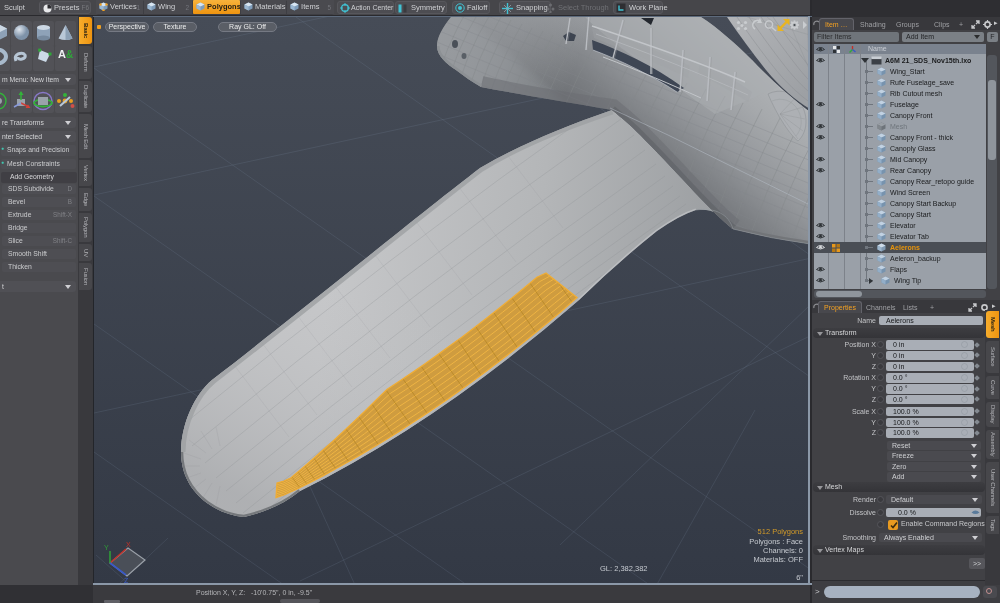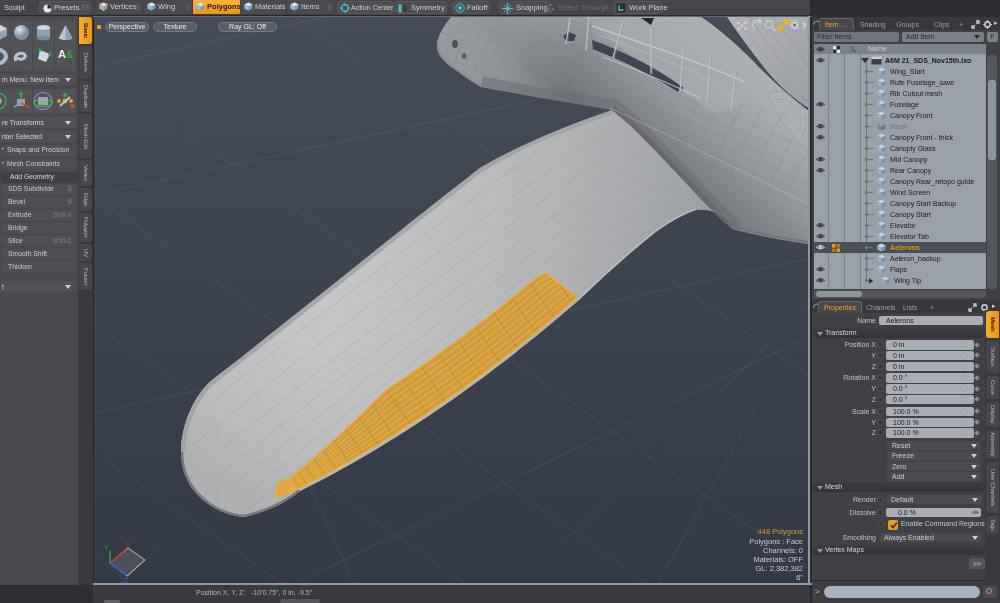--- a/index.html
+++ b/index.html
@@ -476,25 +476,25 @@
     <circle cx="794.5" cy="25" r="2.7" fill="none" stroke="#c9cccf" stroke-width="1.7"></circle>
     <circle cx="794.5" cy="25" r="1" fill="#45494e"></circle>
     <path d="M 803,21 L 807,25 L 803,29 Z" fill="#c9cccf"></path>
     <path d="M 696,210 C 716,207 729,215 733,229 Q 772,239 810,244" fill="none" stroke="#9aa0a6" stroke-opacity="0.5" stroke-width="1"></path>
     <path d="M 610,108 L 668,135 L 741,171 L 810,205" fill="none" stroke="#b7bfca" stroke-opacity="0.5" stroke-width="1"></path>
   </svg>
 <div class="abs" style="left:97px;top:25px;width:4px;height:4px;background:#f0a020;border-radius:1px"></div>
 <div class="pill" style="left:105px;top:22px;width:44px">Perspective</div>
 <div class="pill" style="left:153px;top:22px;width:44px">Texture</div>
 <div class="pill" style="left:218px;top:22px;width:59px">Ray GL: Off</div>
-<div class="abs" style="left:600px;top:527px;width:203px;text-align:right;color:#d29a28;font-size:7.5px">448 Polygons</div>
+<div class="abs" style="left:600px;top:527px;width:203px;text-align:right;color:#d29a28;font-size:7.5px">512 Polygons</div>
 <div class="abs" style="left:600px;top:536.5px;width:203px;text-align:right;color:#c6cad0;font-size:7.5px">Polygons : Face</div>
 <div class="abs" style="left:600px;top:545.5px;width:203px;text-align:right;color:#c6cad0;font-size:7.5px">Channels: 0</div>
 <div class="abs" style="left:600px;top:554.5px;width:203px;text-align:right;color:#c6cad0;font-size:7.5px">Materials: OFF</div>
-<div class="abs" style="left:600px;top:563.5px;width:203px;text-align:right;color:#c6cad0;font-size:7.5px">GL: 2,382,382</div>
+<div class="abs" style="left:600px;top:563.5px;width:203px;text-align:left;color:#c6cad0;font-size:7.5px">GL: 2,382,382</div>
 <div class="abs" style="left:600px;top:572.5px;width:203px;text-align:right;color:#c6cad0;font-size:7.5px">6"</div>
 <div class="abs" style="left:0;top:585px;width:1000px;height:18px;background:#3a3a3e"></div>
 <div class="abs" style="left:0;top:585px;width:93px;height:18px;background:#303034"></div>
 <div class="abs" style="left:196px;top:589px;color:#b4b5b8;font-size:7px">Position X, Y, Z: &nbsp; -10'0.75", 0 in, -9.5"</div>
 <div class="abs" style="left:104px;top:600px;width:16px;height:3px;background:#606066;border-radius:1px"></div>
 <div class="abs" style="left:280px;top:599px;width:40px;height:4px;background:#55555a;border-radius:2px"></div>
 <div class="abs" style="left:810px;top:0;width:190px;height:603px;background:#2a2a2e"></div>
 <div class="abs" style="left:812px;top:0;width:188px;height:603px;background:#414145"></div>
 <div class="abs" style="left:812px;top:0;width:188px;height:17px;background:#2e2e32"></div>
 <div class="abs" style="left:812px;top:17px;width:188px;height:13px;background:#38383c"></div>

